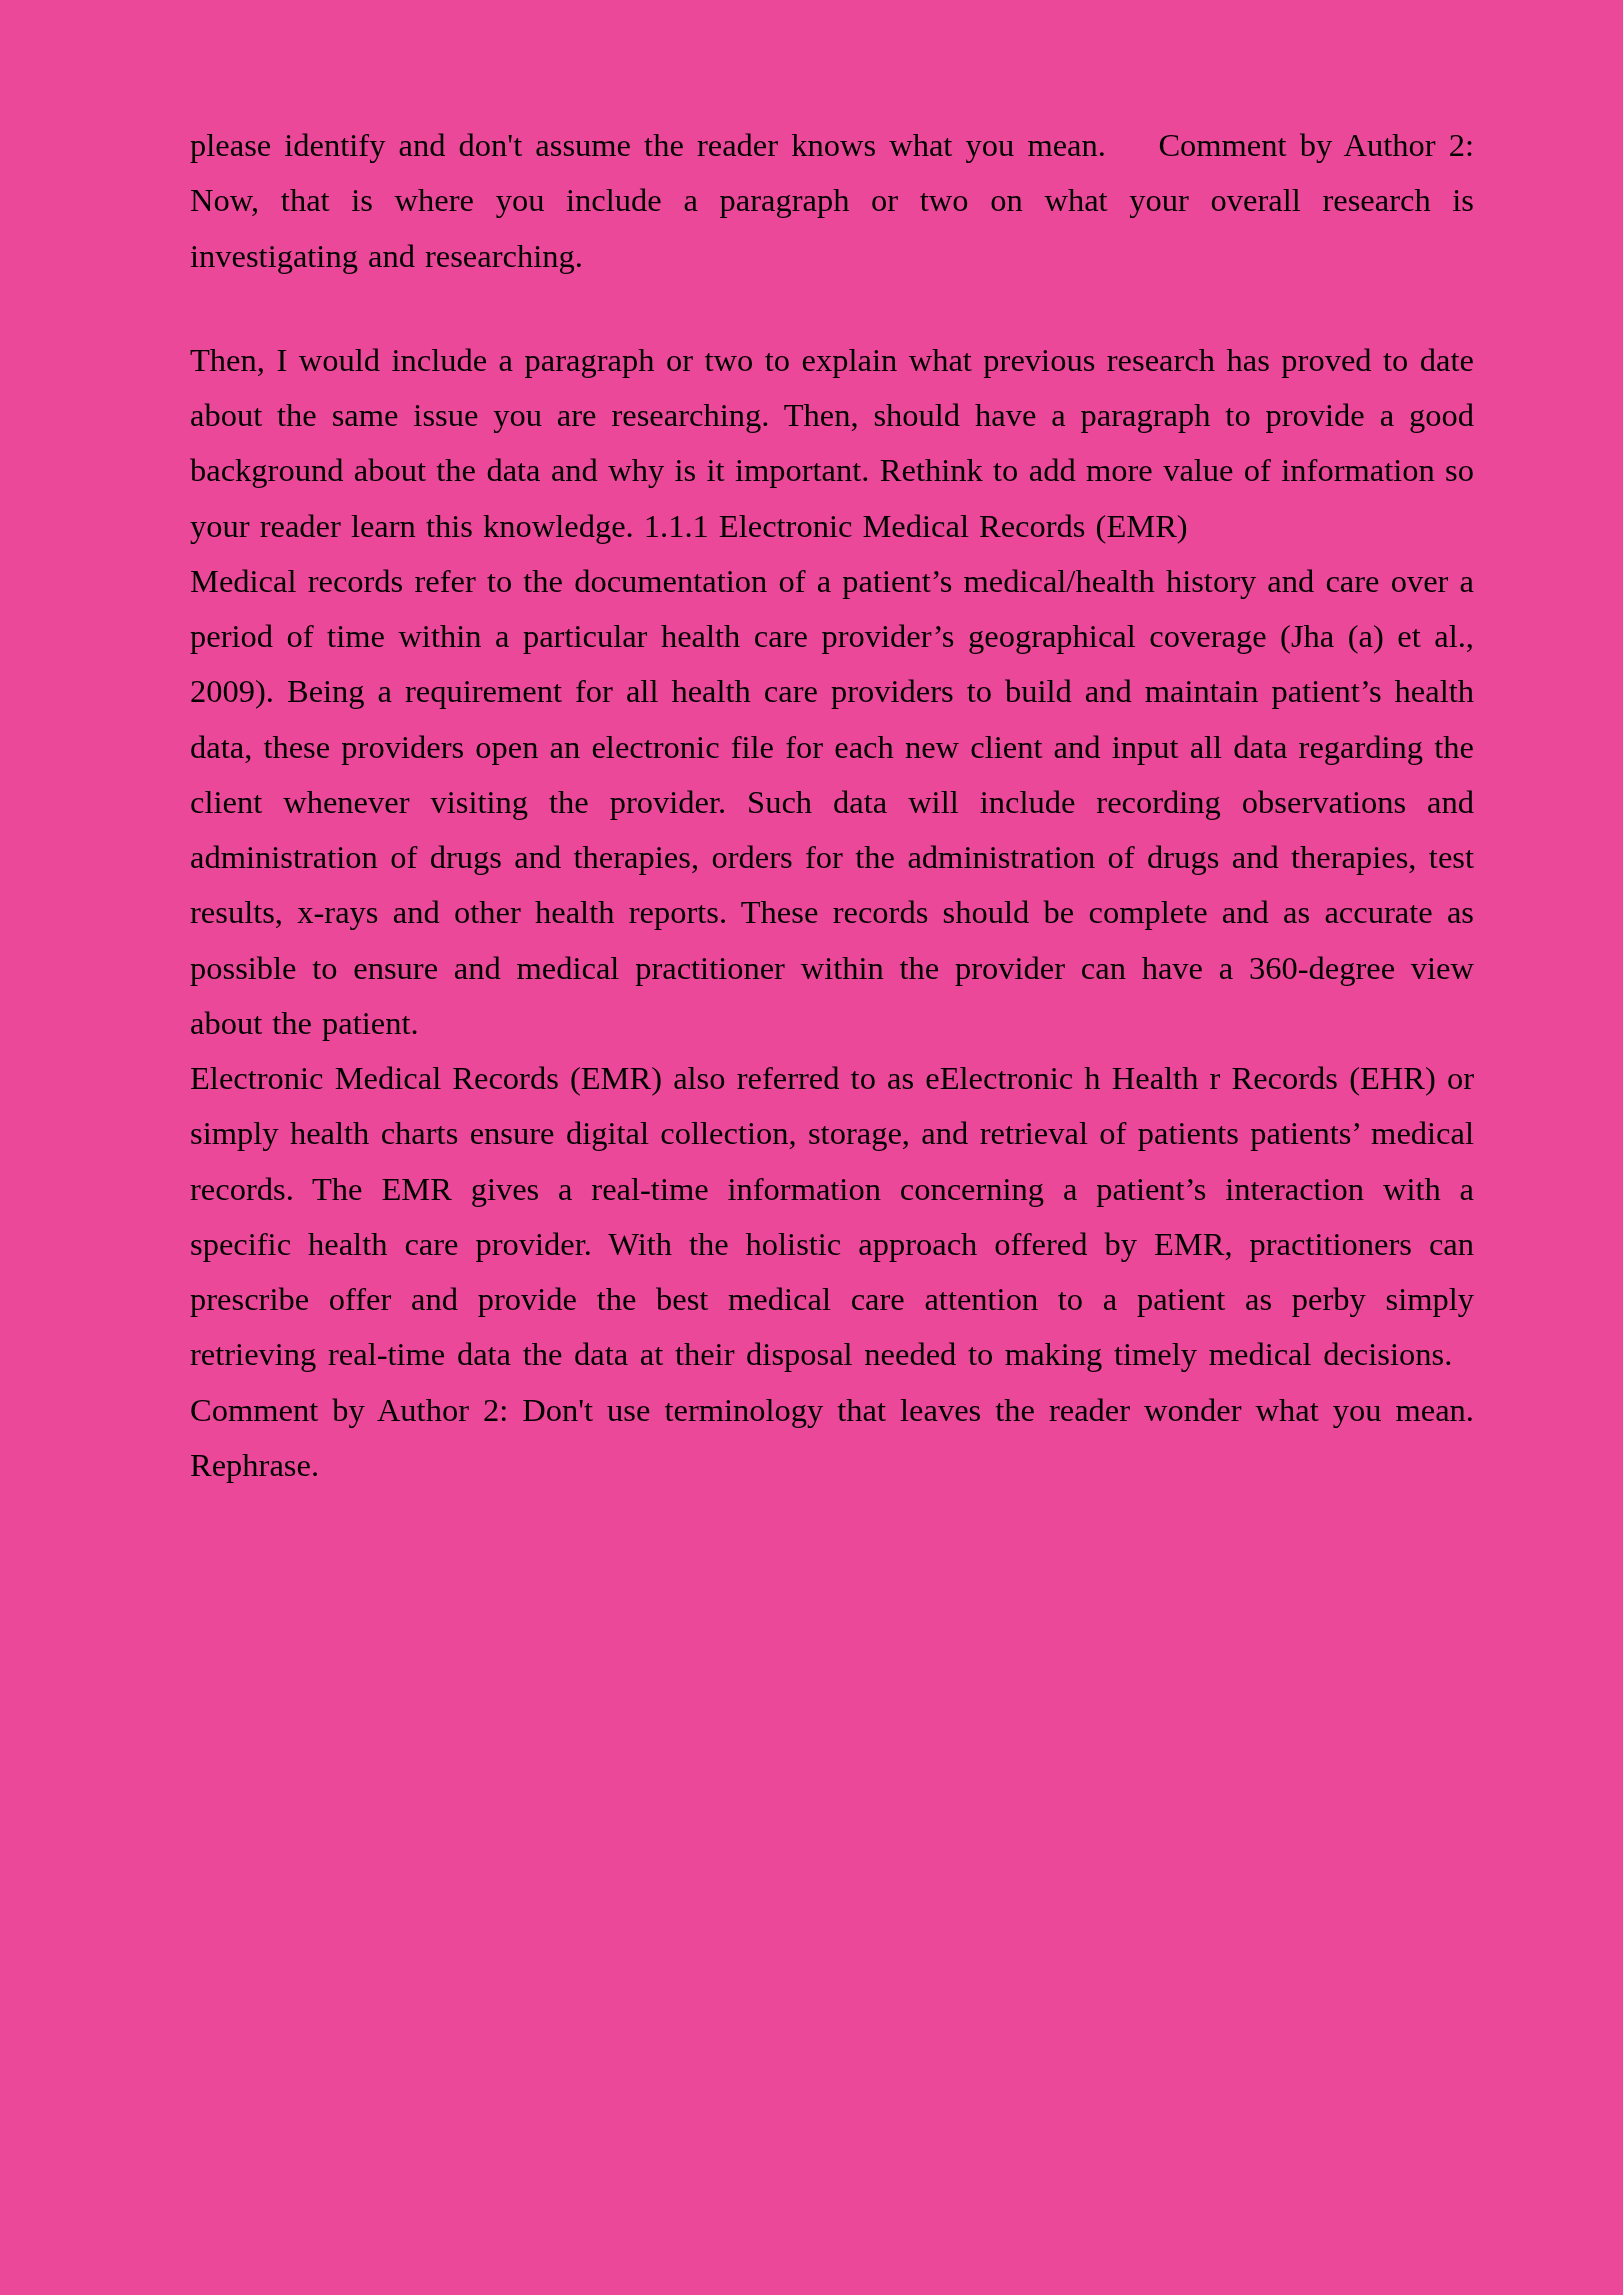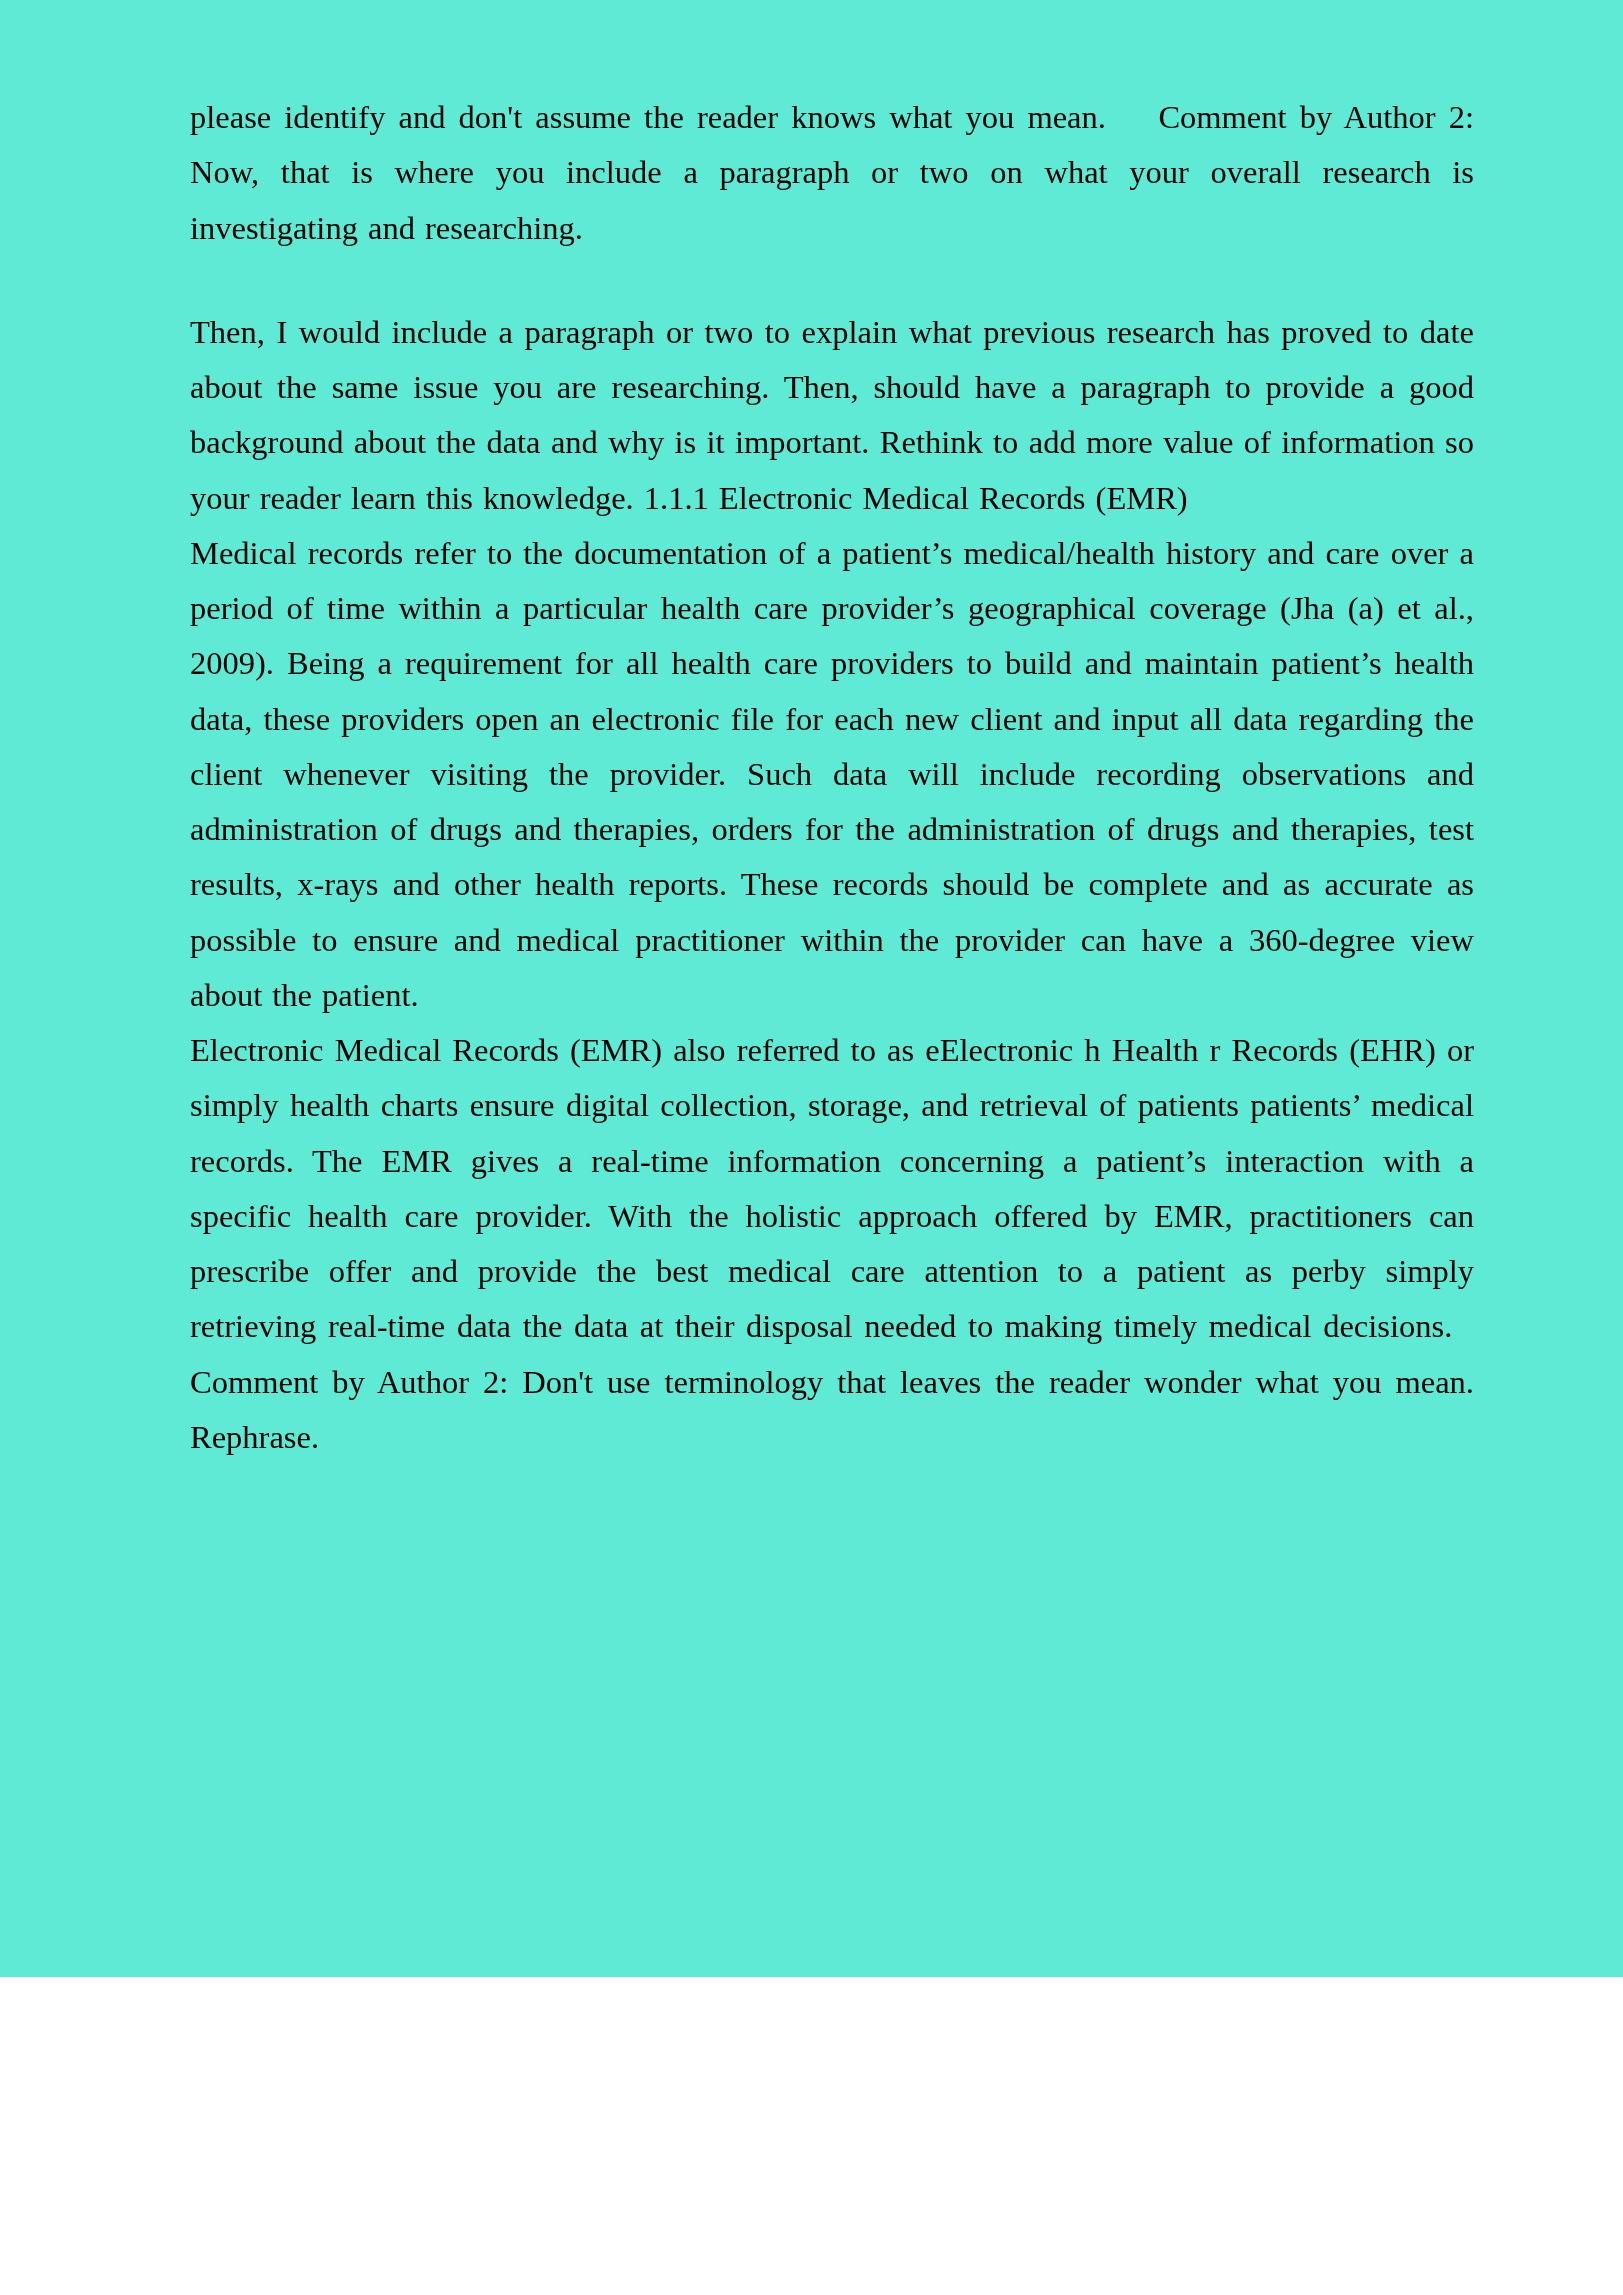--- a/index.html
+++ b/index.html
@@ -10,24 +10,24 @@
   body {
     width: 1623px;
     height: 2295px;
     font-family: "Liberation Serif", "DejaVu Serif", serif;
     color: #000000;
     overflow: hidden;
   }
   .page {
     position: relative;
     width: 1623px;
-    height: 1977px;
-    background: #5eead4;
+    height: 2295px;
+    background: #ec4899;
     box-sizing: border-box;
-    padding: 90px 119px 95px 190px;
+    padding: 118px 119px 95px 190px;
   }
   .doc-body {
     width: 1284px;
   }
   .para {
     font-size: 32.5px;
     line-height: 1.70;
     text-align: justify;
     text-justify: inter-word;
     margin: 0 0 0 0;

